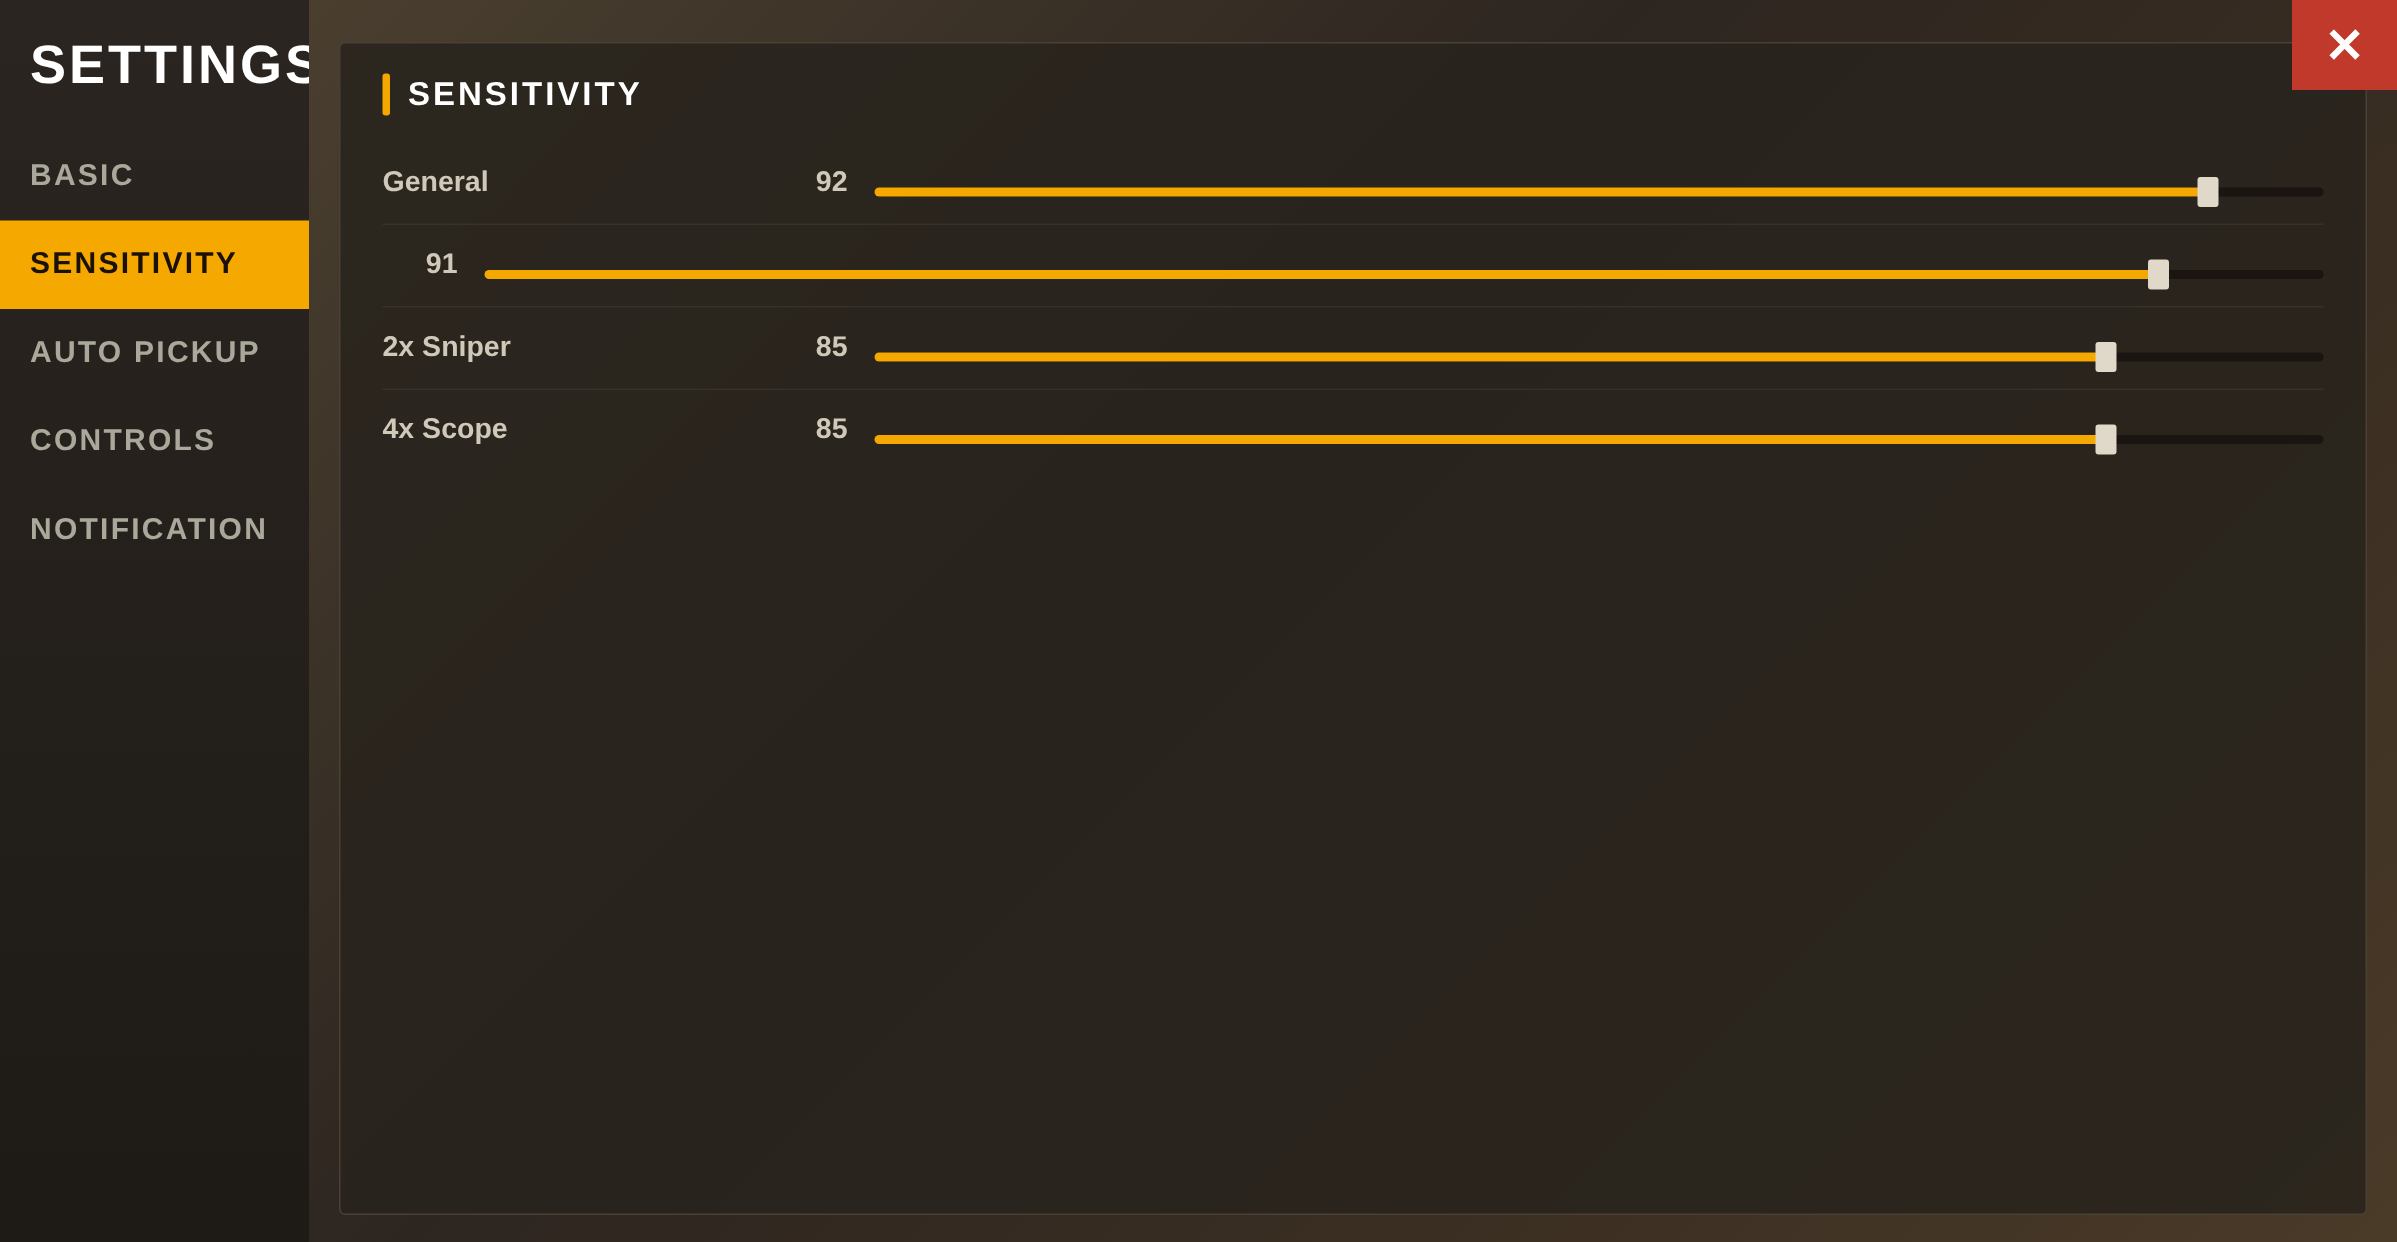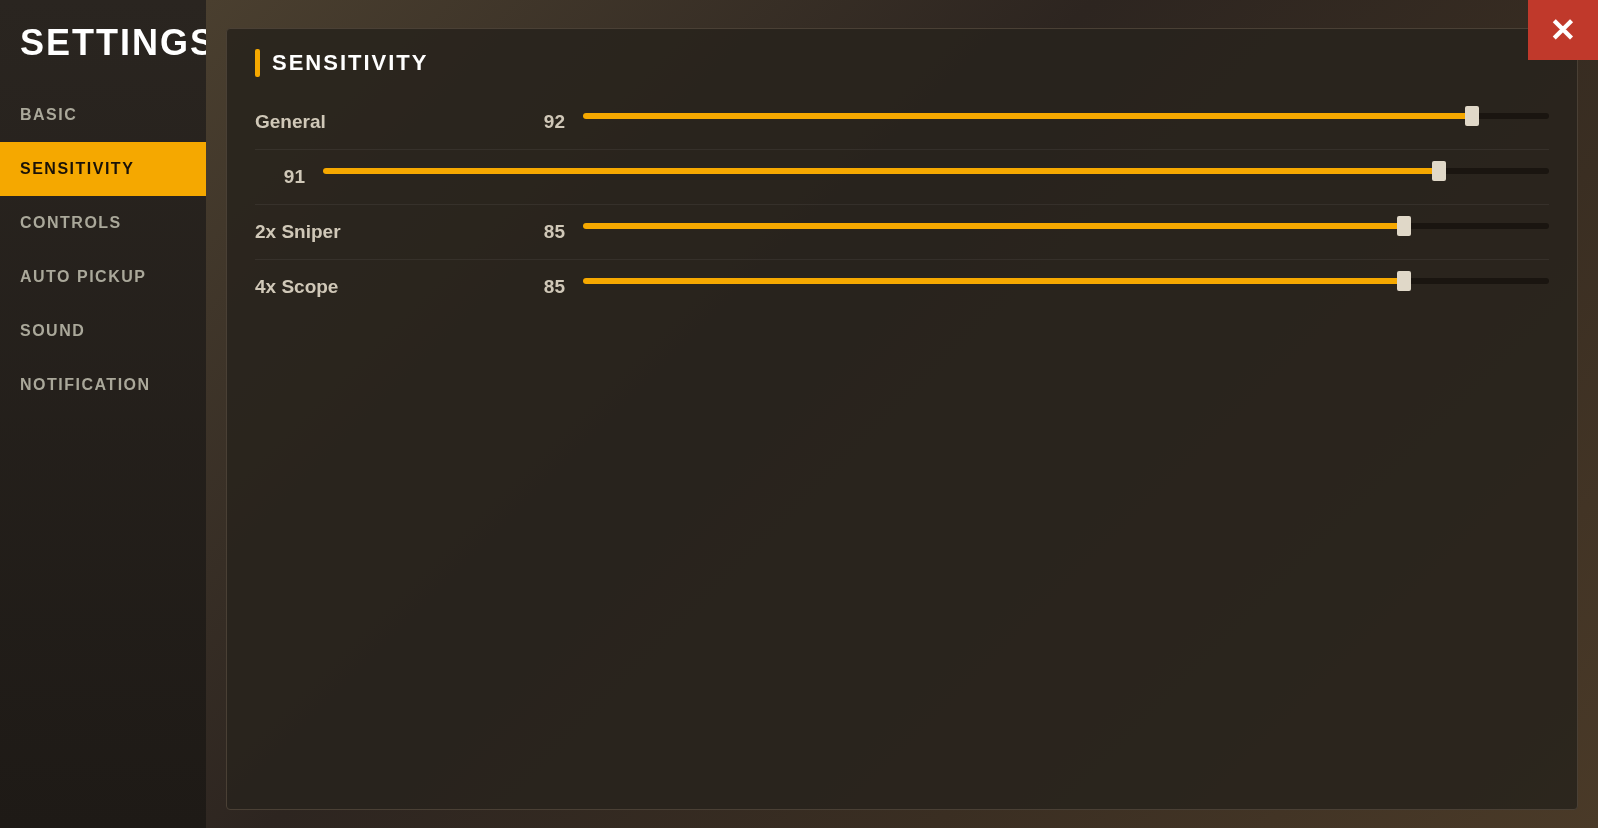--- a/index.html
+++ b/index.html
@@ -29,21 +29,21 @@
       font-size: 36px;
       font-weight: 900;
       letter-spacing: 2px;
       padding: 18px 20px 24px 20px;
       text-transform: uppercase;
     }
 
     .sidebar-item {
       padding: 18px 20px;
       color: #aaa89a;
-      font-size: 16px;
+      font-size: 20px;
       font-weight: 900;
       letter-spacing: 1.5px;
       text-transform: uppercase;
       cursor: pointer;
       position: relative;
     }
 
     .sidebar-item.active {
       background: #f5a800;
       color: #1a1208;
@@ -110,21 +110,21 @@
       color: #ffffff;
       font-size: 22px;
       font-weight: 900;
       letter-spacing: 2px;
       text-transform: uppercase;
     }
 
     
     .slider-row {
       display: flex;
-      align-items: flex-start;
+      align-items: flex-end;
       padding: 16px 0;
       border-bottom: 1px solid rgba(255,255,255,0.06);
     }
 
     .slider-row:last-child {
       border-bottom: none;
     }
 
     .slider-label {
       color: #d0c8b8;
@@ -184,23 +184,22 @@
   </style>
 </head>
 <body>
 
 <div class="sidebar">
   <div class="sidebar-title">SETTINGS</div>
 
   <div id="sidebar-items-container">
       <div class="sidebar-item">BASIC</div>
       <div class="sidebar-item active">SENSITIVITY</div>
+      <div class="sidebar-item">AUTO PICKUP</div>
       <div class="sidebar-item">CONTROLS</div>
-      <div class="sidebar-item">AUTO PICKUP</div>
-      <div class="sidebar-item">SOUND</div>
       <div class="sidebar-item">NOTIFICATION</div>
     </div>
 </div>
 
 <div class="main-content">
 
   <div class="close-button">
     <span>✕</span>
   </div>
 

